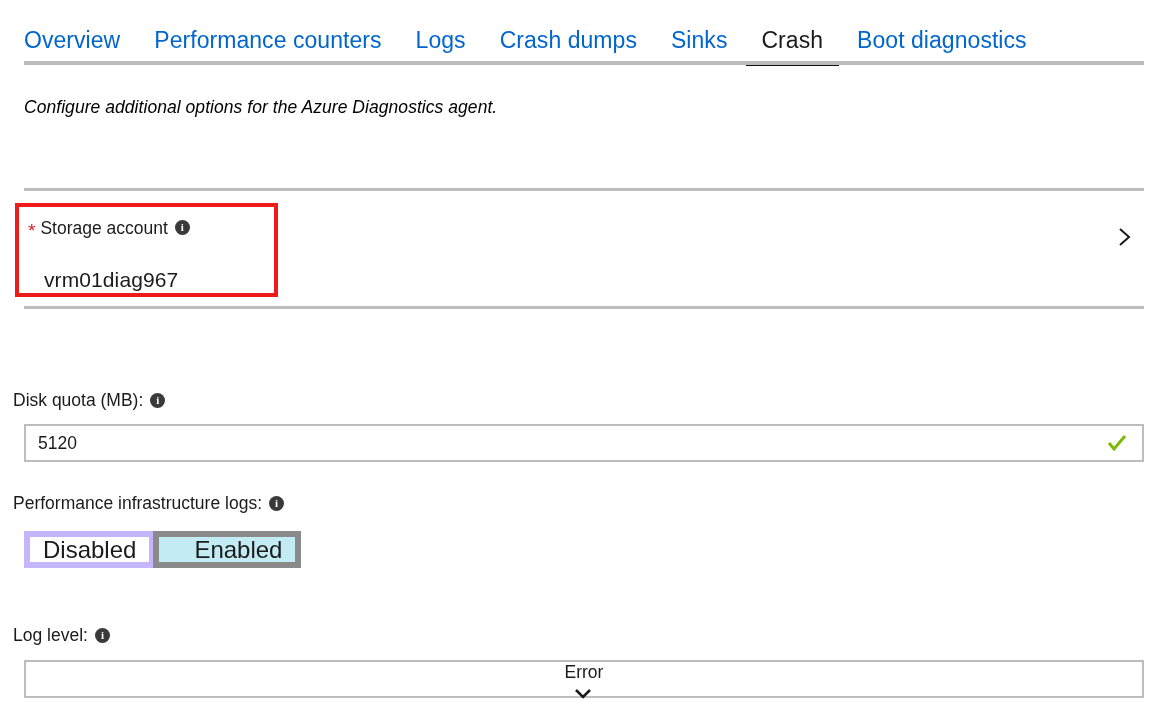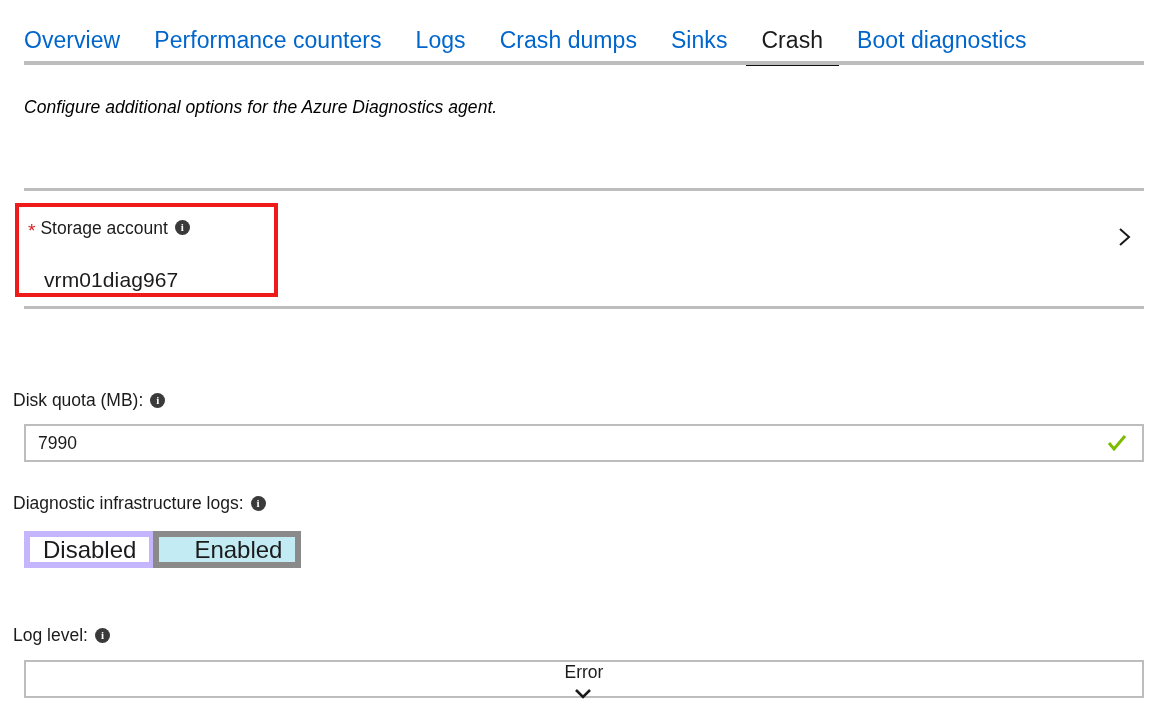--- a/index.html
+++ b/index.html
@@ -272,30 +272,30 @@
   </span>
 </div>
 
 <div class="hrule bottom"></div>
 
 <div class="field-label lbl-diskquota">
   <span>Disk quota (MB):</span><span class="info-icon">i</span>
 </div>
 
 <div class="textbox tb-diskquota">
-  <span class="value">7990</span>
+  <span class="value">5120</span>
   <span class="check-ok">
     <svg width="22" height="22" viewBox="0 0 22 22" aria-hidden="true">
       <polyline points="3,11 8,17 19,4" fill="none" stroke="#7cbb00" stroke-width="3"></polyline>
     </svg>
   </span>
 </div>
 
 <div class="field-label lbl-diaglogs">
-  <span>Diagnostic infrastructure logs:</span><span class="info-icon">i</span>
+  <span>Performance infrastructure logs:</span><span class="info-icon">i</span>
 </div>
 
 <div class="segmented">
   <div class="seg">Disabled</div>
   <div class="seg selected">Enabled</div>
 </div>
 
 <div class="field-label lbl-loglevel">
   <span>Log level:</span><span class="info-icon">i</span>
 </div>

